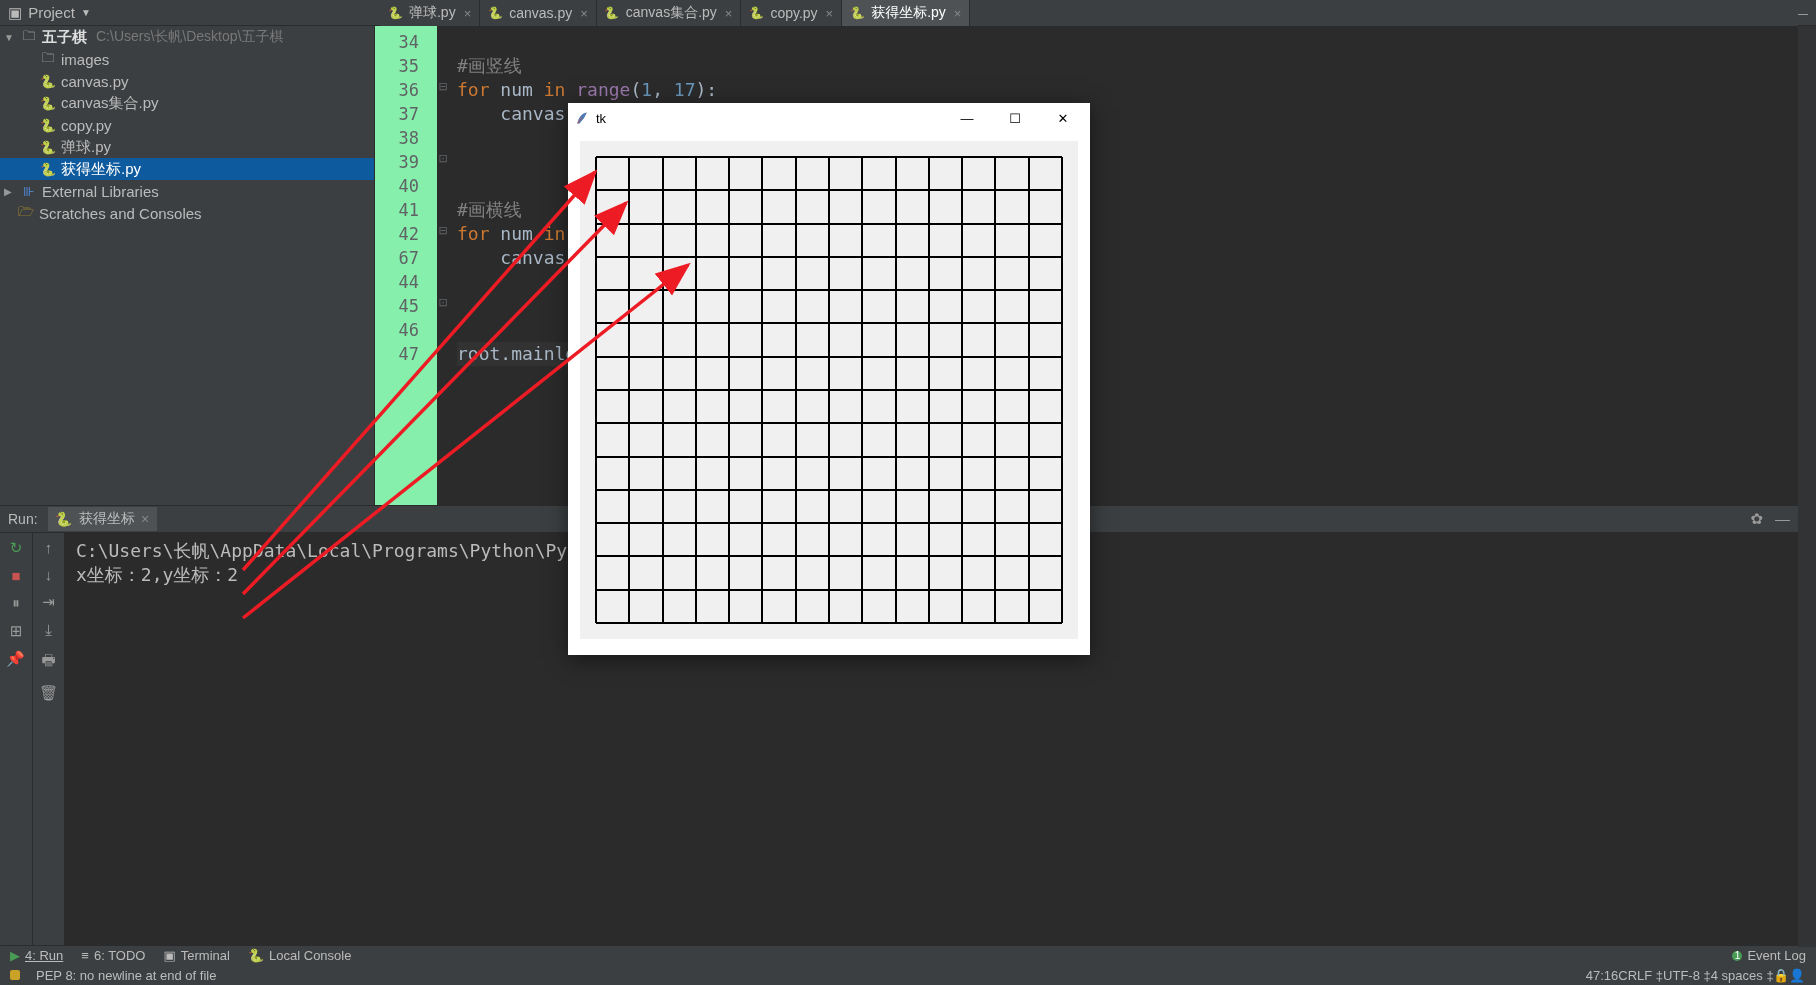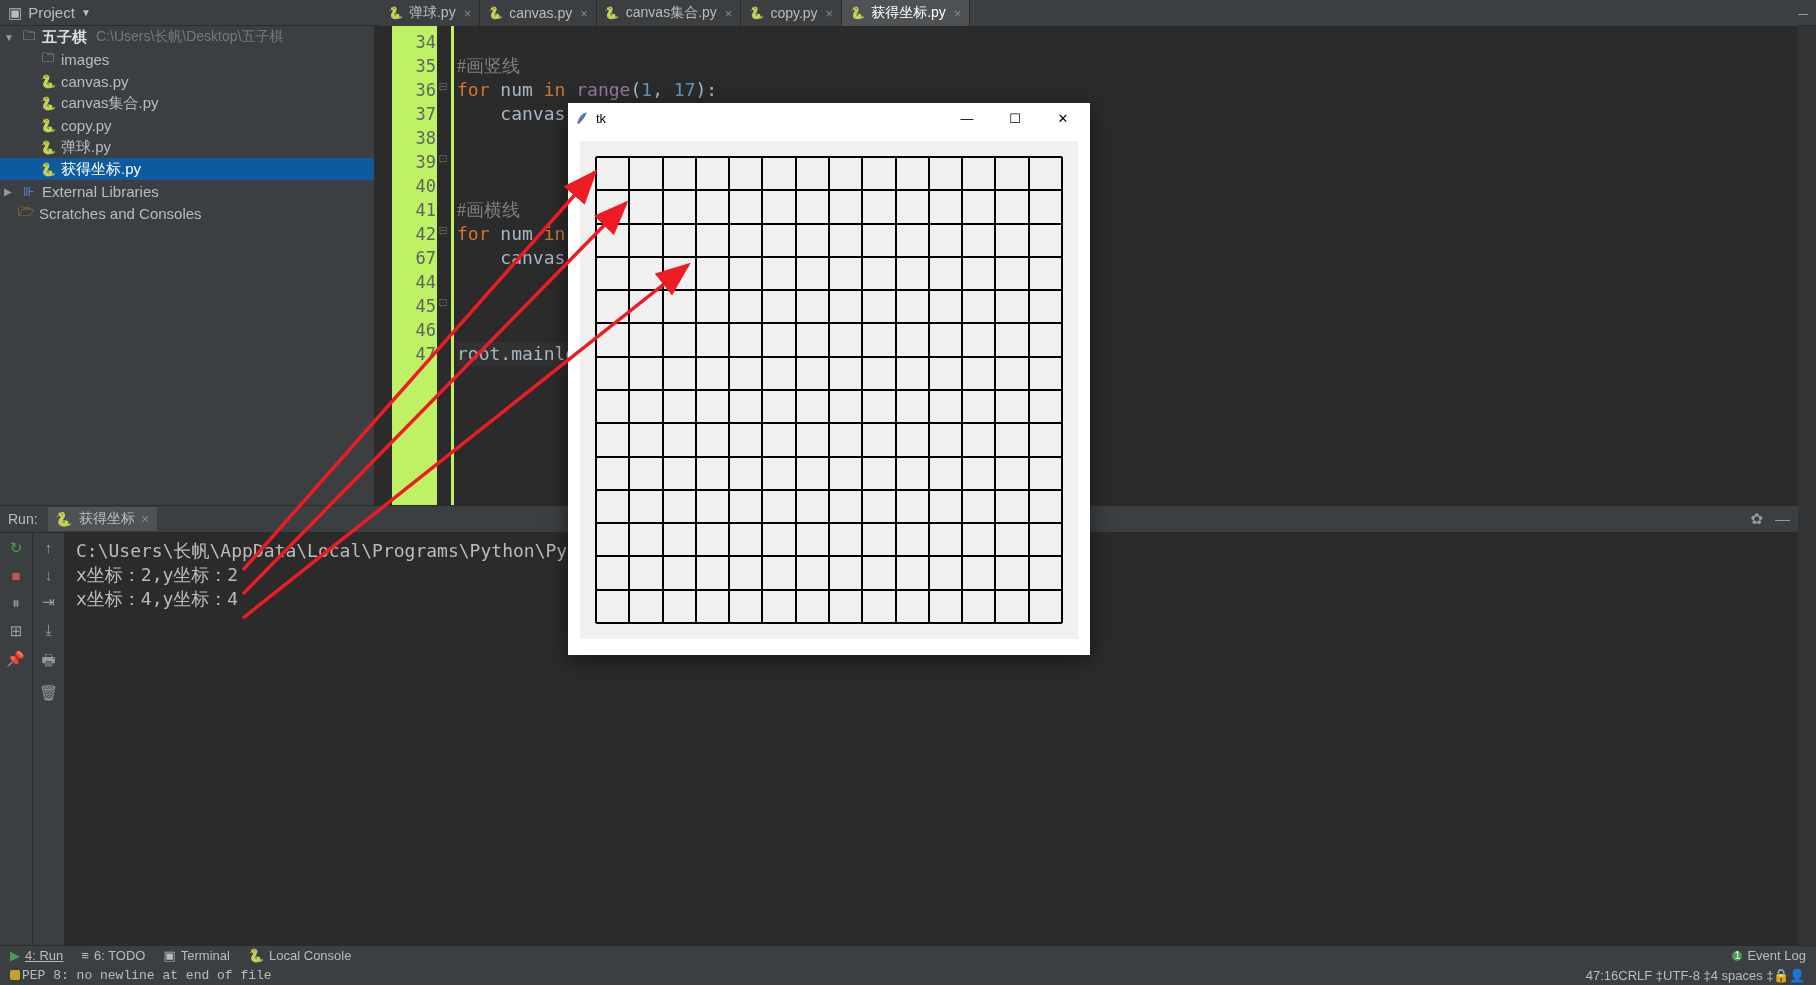--- a/index.html
+++ b/index.html
@@ -85,23 +85,23 @@
 .tree-item .icon { width: 16px; text-align: center; font-size: 13px; }
 .tree-path { color: #787878; font-size: 14px; }
 .editor-area {
   flex: 1;
   background: #2b2b2b;
   position: relative;
 }
 .gutter {
   position: absolute;
   top: 0;
-  left: 17px;
+  left: 0;
   width: 62px;
-  background: #bef264;
+  background: #86efac;
   padding-top: 4px;
   height: 480px;
 }
 .ln {
   color: #606366;
   font-family: "Consolas", monospace;
   font-size: 17px;
   text-align: right;
   padding-right: 18px;
   height: 24px;
@@ -128,21 +128,21 @@
   position: absolute;
   left: 82px;
   top: 4px;
   font-family: "Consolas", monospace;
   font-size: 18px;
 }
 .code-line { height: 24px; line-height: 24px; white-space: pre; }
 .code .kw { color: #cc7832; }
 .code .fn { color: #9876aa; }
 .code .num { color: #6897bb; }
-.code .cm { color: #808080; font-family: Liberation Serif, serif; }
+.code .cm { color: #808080; }
 .code .id { color: #a9b7c6; }
 .code .caret-line { background: #323232; }
 .run-panel-header {
   position: absolute;
   top: 505px;
   left: 0;
   right: 18px;
   height: 28px;
   background: #3c3f41;
   display: flex;
@@ -448,21 +448,20 @@
     <span>↑</span>
     <span>↓</span>
     <span>⇥</span>
     <span>⤓</span>
     <span>🖶</span>
     <span>🗑</span>
   </div>
   <div class="run-output">
     <div>C:\Users\长帆\AppData\Local\Programs\Python\Python36\p</div>
     <div>x坐标：2,y坐标：2</div>
-    <div>x坐标：4,y坐标：4</div>
   </div>
 </div>
 
 <div class="bottom-bar">
   <span class="item">
       <span style="color:#499c54;">▶</span>
       <span style="text-decoration:underline;">4: Run</span>
     </span>
   <span class="item">
       <span>≡</span>
@@ -479,21 +478,21 @@
   <span class="right">
     <span class="item">
         <span class="green-dot">1</span>
         <span>Event Log</span>
       </span>
   </span>
 </div>
 
 <div class="status-bar">
   <span class="yellow-warn"></span>
-  <span style="margin-left:2px;font-family:Liberation Mono, monospace;">PEP 8: no newline at end of file</span>
+  <span style="margin-left:16px;">PEP 8: no newline at end of file</span>
   <div class="right">
     <span>47:16</span>
     <span><span>CRLF</span> ‡</span>
     <span><span>UTF-8</span> ‡</span>
     <span><span>4 spaces</span> ‡</span>
     <span>🔒</span>
     <span>👤</span>
   </div>
 </div>
 

